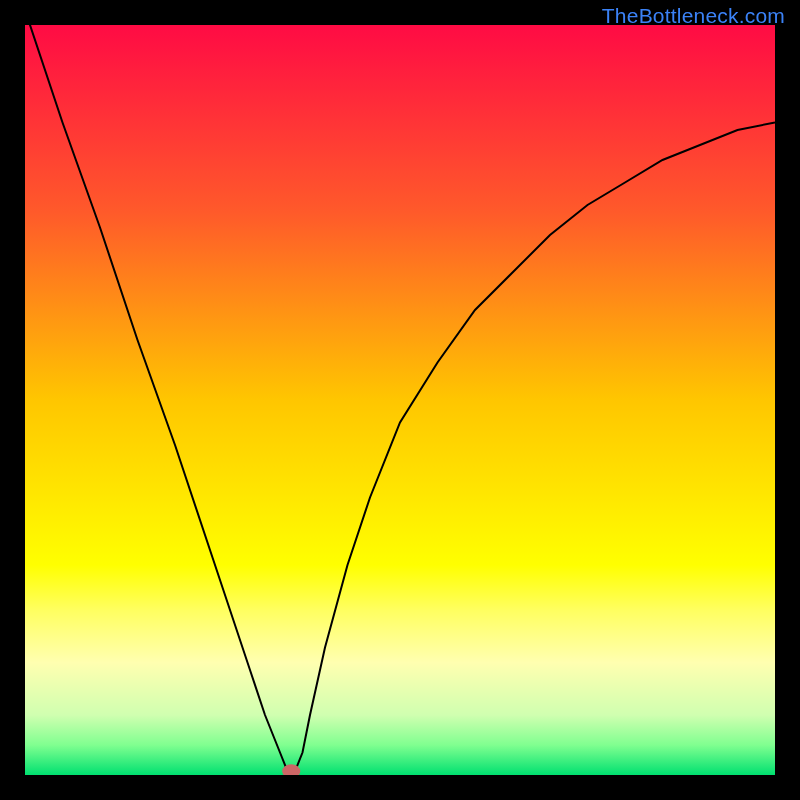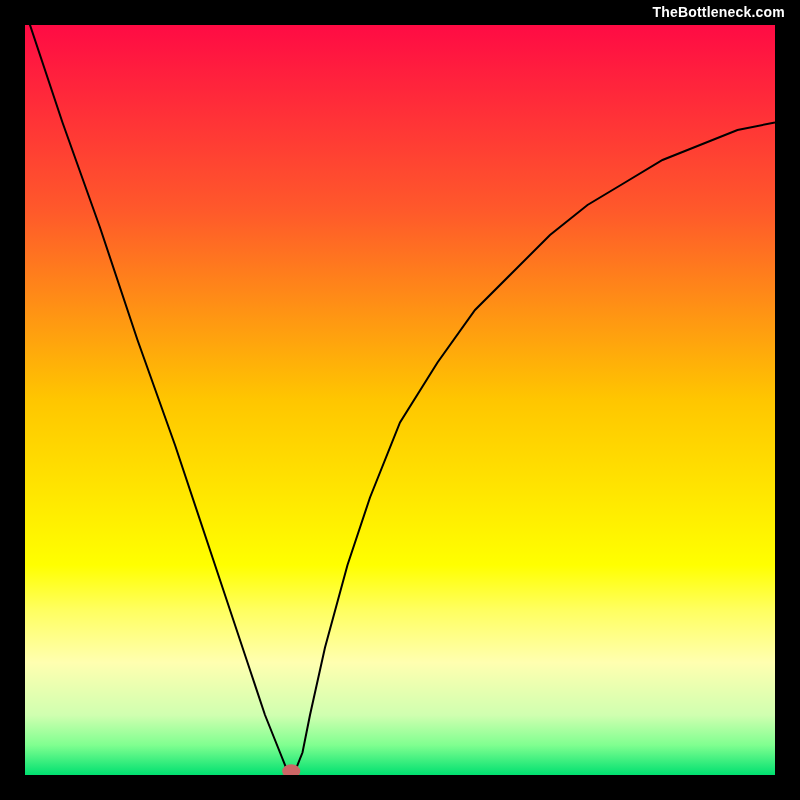--- a/index.html
+++ b/index.html
@@ -1,19 +1,19 @@
 <!DOCTYPE html>
 <html><head>
 <meta charset="utf-8">
 <style>
   * { margin: 0; padding: 0; box-sizing: border-box; }
   body { width: 800px; height: 800px; background: #000; position: relative; font-family: Arial, sans-serif; }
   .frame { position: absolute; top: 0; left: 0; width: 800px; height: 800px; background: #000; }
   .plot { position: absolute; top: 25px; left: 25px; width: 750px; height: 750px; }
-  .watermark { position: absolute; top: 4px; right: 15px; color: #ffffff; font-size: 14px; font-weight: 700; z-index: 10; letter-spacing: 0.2px; }
+  .watermark { position: absolute; top: 4px; right: 15px; color: #3b82f6; font-size: 21px; font-weight: 400; z-index: 10; letter-spacing: 0.2px; }
   svg { display: block; }
 </style>
 </head>
 <body>
 
 <div class="frame">
   <div class="watermark">TheBottleneck.com</div>
   <div class="plot">
     <svg width="750" height="750" viewBox="0 0 750 750">
       <defs>

